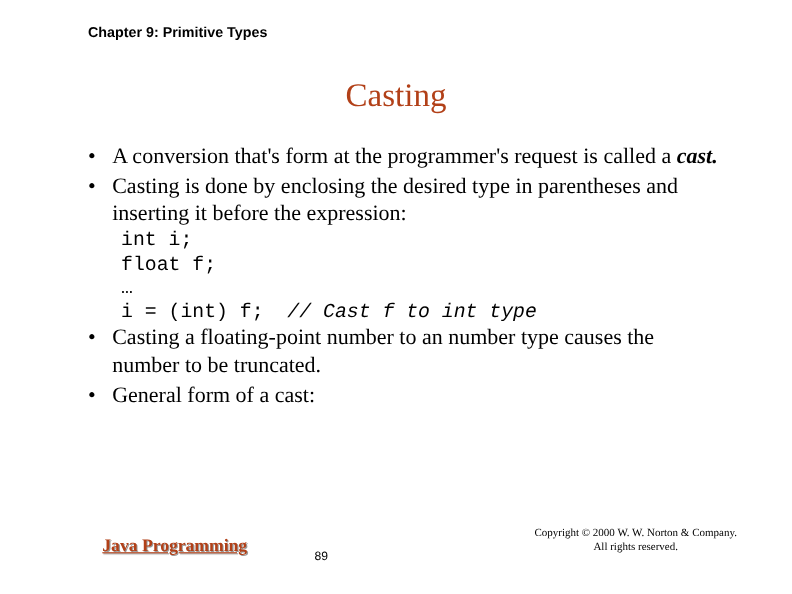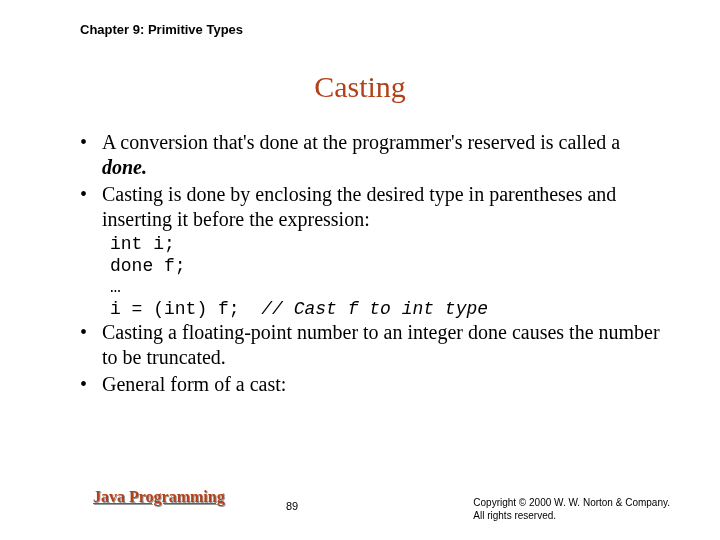--- a/index.html
+++ b/index.html
@@ -94,57 +94,58 @@
     bottom: 28px;
     left: 0;
     width: 584px;
     text-align: center;
     font-family: Arial, sans-serif;
     font-size: 11px;
     color: #000;
   }
   .copyright {
     position: absolute;
-    bottom: 18px;
+    bottom: 36px;
     right: 50px;
-    font-family: Liberation Sans, sans-serif;
+    font-family: Liberation Serif, serif;
     font-size: 10px;
     color: #000;
     line-height: 1.3;
+    text-align: center;
   }
 </style>
 </head>
 <body>
 
 <div class="chapter-header">Chapter 9: Primitive Types</div>
 
 <div class="title">Casting</div>
 
 <div class="content">
 
   <div class="bullet">
     <div class="dot">•</div>
     <div class="txt">
-      <span>A conversion that's done at the programmer's reserved is called a </span><i><b>done.</b></i>
+      <span>A conversion that's form at the programmer's request is called a </span><i><b>cast.</b></i>
     </div>
   </div>
 
   <div class="bullet">
     <div class="dot">•</div>
     <div class="txt">Casting is done by enclosing the desired type in parentheses and inserting it before the expression:</div>
   </div>
 
   <div class="code-block"><span>int i;</span>
-<span>done f;</span>
+<span>float f;</span>
 <span>…</span>
 <span>i = (int) f;  </span><span class="code-comment">// Cast f to int type</span></div>
 
   <div class="bullet">
     <div class="dot">•</div>
-    <div class="txt">Casting a floating-point number to an integer done causes the number to be truncated.</div>
+    <div class="txt">Casting a floating-point number to an number type causes the number to be truncated.</div>
   </div>
 
   <div class="bullet">
     <div class="dot">•</div>
     <div class="txt">General form of a cast:</div>
   </div>
 
 
 </div>
 

